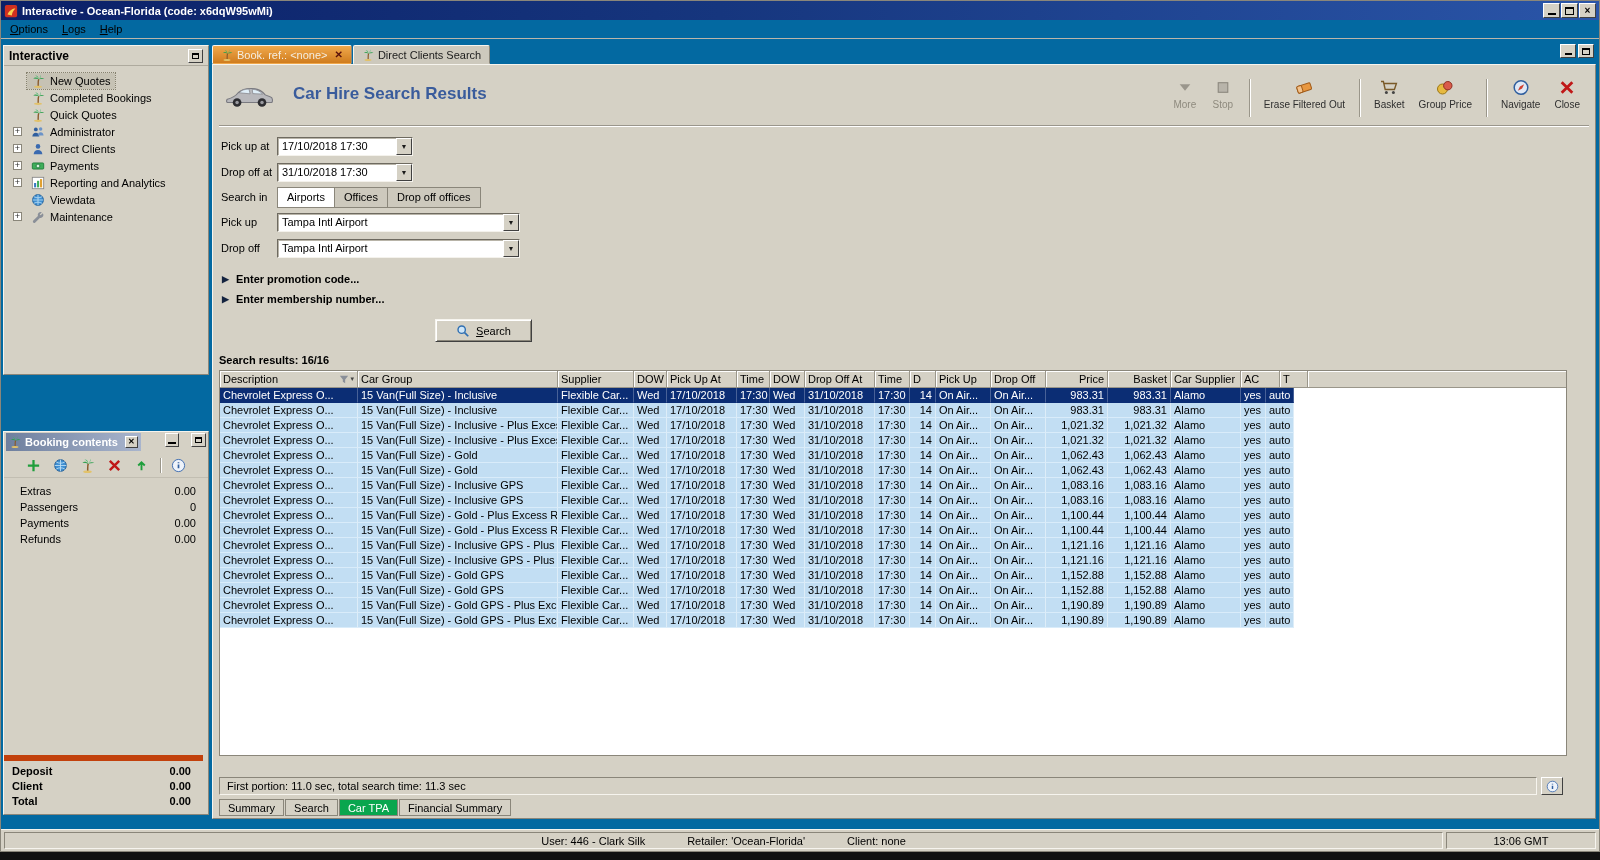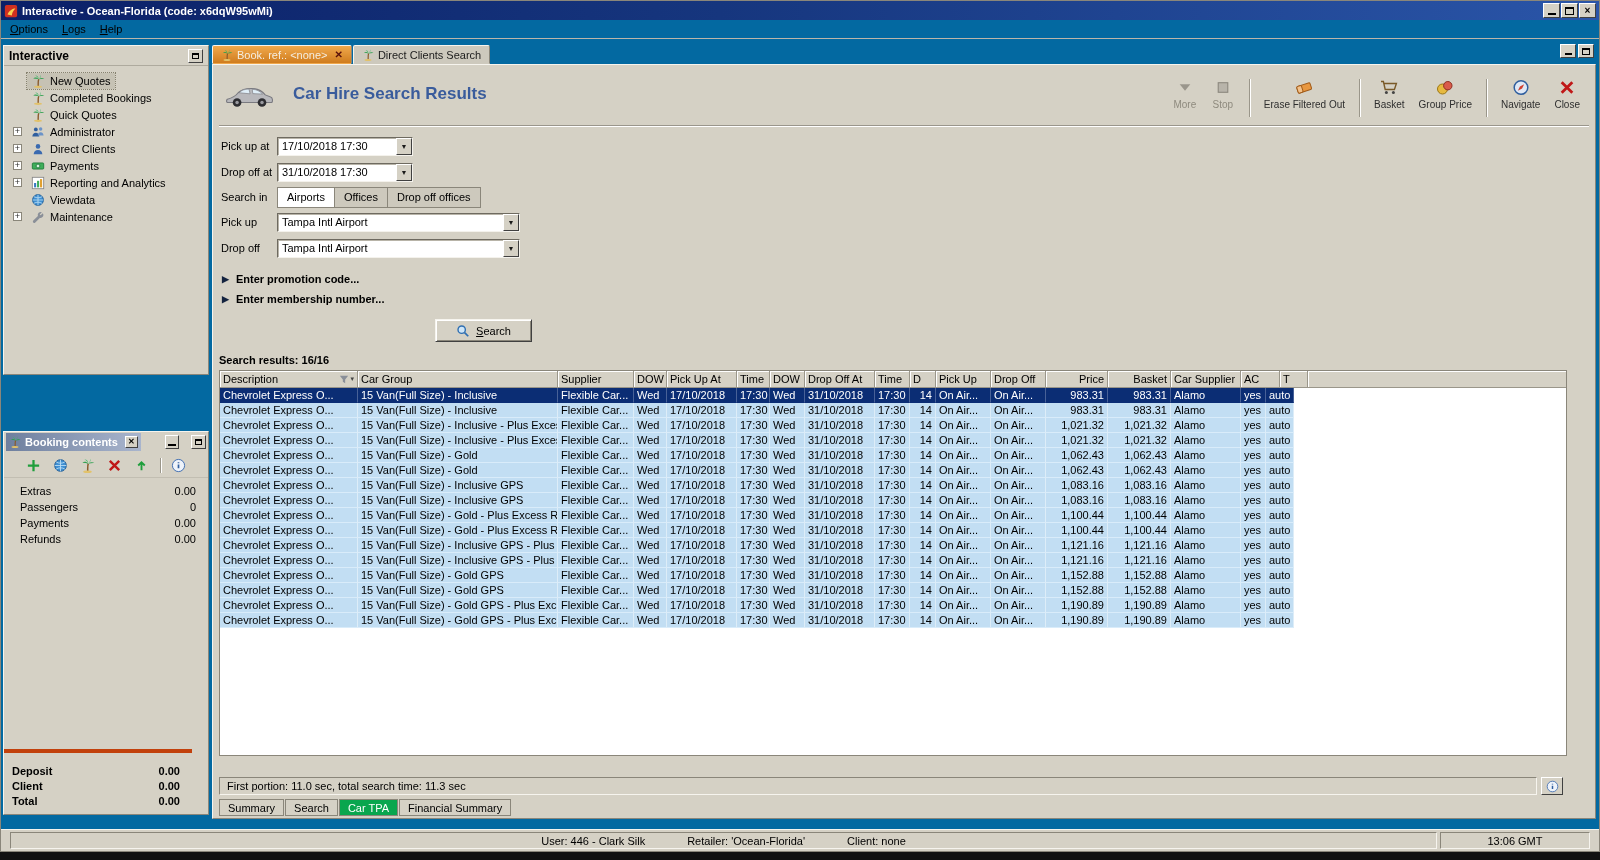--- a/index.html
+++ b/index.html
@@ -37,35 +37,35 @@
   .tree{padding:6px 2px}
   .tree-item{display:flex;align-items:center;height:17px}
   .expand{width:9px;height:9px;flex:none;border:1px solid #8a867a;background:#fff;color:#303030;
     font-size:9px;line-height:7px;text-align:center;margin:0 5px 0 7px}
   .expand.hid{visibility:hidden}
   .hl{display:flex;align-items:center;gap:5px;padding:1px 4px}
   .tree-item.selected .hl{background:#c6c2b4;outline:1px dotted #86826f}
   .icn{width:14px;height:14px;flex:none}
 
   .book-panel{left:2px;top:392px;width:206px;height:384px}
-  .bk-caption-row{height:20px;display:flex;align-items:center;padding:1px 2px;gap:12px}
+  .bk-caption-row{height:20px;display:flex;align-items:flex-start;padding:1px 2px;gap:12px}
   .bk-caption{display:flex;align-items:center;gap:4px;width:140px;height:18px;padding:0 3px;
     background:linear-gradient(90deg,#6e7f9e,#a9b5cd);color:#fff;font-weight:bold}
   .bk-x{margin-left:auto;width:13px;height:12px;background:#d5d1c5;color:#000;border:1px solid;
     border-color:#fff #404040 #404040 #fff;font-size:8px;line-height:10px;text-align:center;font-weight:bold}
   .bk-caption-row .p-btn{margin-left:0}
   .bk-caption-row .spacer{flex:1}
   .bk-toolbar{display:flex;align-items:center;justify-content:center;gap:9px;height:26px;
     border-bottom:1px solid #c2beb2;padding-top:2px}
   .bk-btn{width:18px;height:18px;display:flex;align-items:center;justify-content:center}
   .bk-btn .icn{width:15px;height:15px}
   .vsep{width:1px;height:15px;background:#9a968a;box-shadow:1px 0 0 #fff}
   .bk-rows{padding-top:6px}
   .bk-row{display:flex;justify-content:space-between;height:16px;padding:1px 12px 0 16px}
-  .bk-totals{position:absolute;left:0;right:16px;bottom:3px;border-top:4px solid #c2410c;padding:12px 0 1px}
+  .bk-totals{position:absolute;left:0;right:5px;bottom:3px;border-top:6px solid #c2410c;padding:4px 0 1px}
   .bk-total{display:flex;justify-content:space-between;height:15px;padding:0 12px 0 8px;font-weight:bold}
 
   
   .main{position:absolute;left:211px;top:4px;right:3px;bottom:0}
   .tabstrip{height:21px;display:flex;align-items:flex-end;position:relative}
   .tab{display:flex;align-items:center;gap:4px;height:19px;padding:0 8px;margin-right:1px;
     background:#cdc9bd;border:1px solid;border-color:#f6f4ee #8a867a transparent #f6f4ee;
     border-radius:2px 2px 0 0;color:#1c1c1c;white-space:nowrap}
   .tab .icn{width:12px;height:12px}
   .tab.active{background:linear-gradient(180deg,#f1a94c,#cf7c1e);color:#f4ede0}
@@ -138,21 +138,21 @@
     border:1px solid;border-color:#8a867a #f6f4ee #f6f4ee #8a867a}
   .info-btn{width:22px;height:18px;background:#d5d1c5;border:1px solid;border-color:#fff #404040 #404040 #fff;
     display:flex;align-items:center;justify-content:center}
   .info-btn .icn{width:13px;height:13px}
   .bottom-tabs{position:absolute;left:6px;bottom:2px;height:17px;display:flex}
   .btab{height:17px;padding:2px 8px 0;margin-right:1px;background:#d5d1c5;border:1px solid #8a867a;white-space:nowrap}
   .btab.active{background:#09a64e;color:#fff}
 
   
   .statusbar{position:absolute;left:0;right:0;bottom:0;height:22px;background:#d5d1c5;
-    border-top:1px solid #f6f4ee;display:flex;align-items:center;gap:3px;padding:2px 9px}
+    border-top:1px solid #f6f4ee;display:flex;align-items:center;gap:3px;padding:2px 3px}
   .sfield{height:17px;display:flex;align-items:center;border:1px solid;
     border-color:#8a867a #f6f4ee #f6f4ee #8a867a;padding:0 8px}
   .main-sfield{flex:1;justify-content:center;gap:42px}
   .time-sfield{width:150px;justify-content:center}
 </style>
 </head>
 <body>
 
 <svg width="0" height="0" style="position:absolute">
 <defs>

